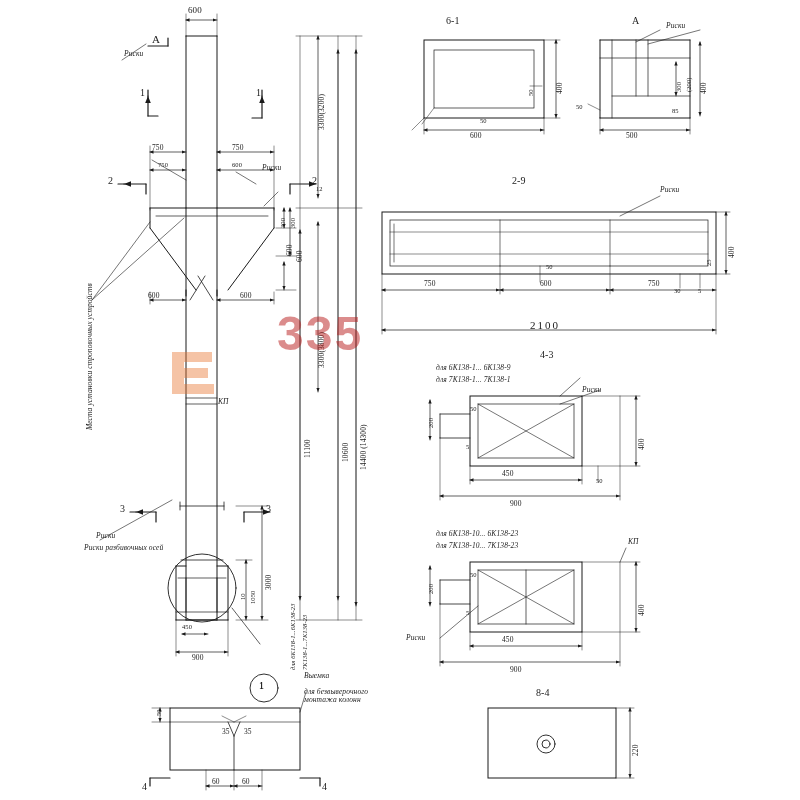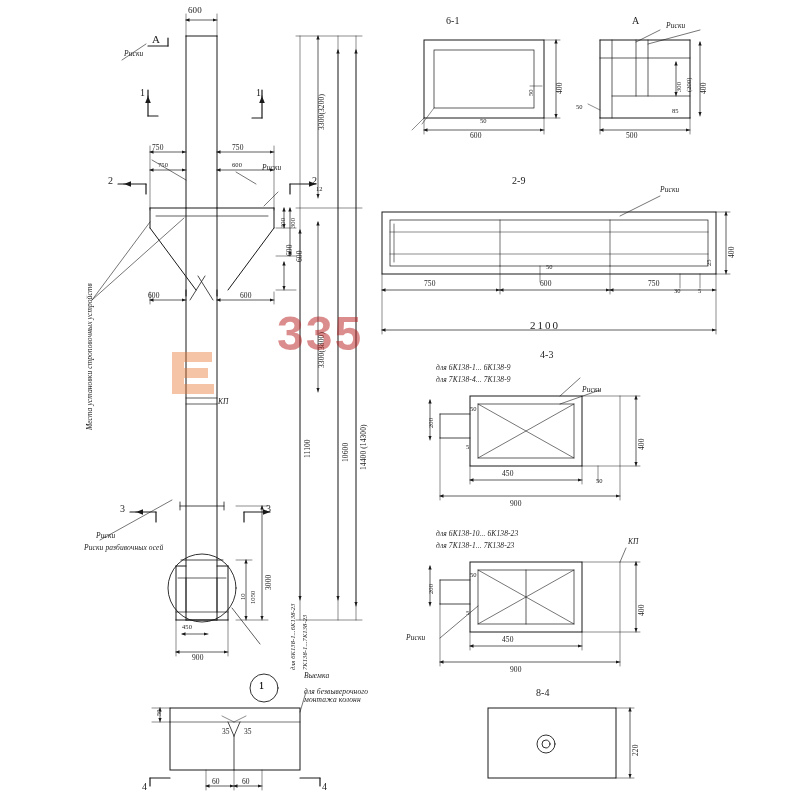--- a/index.html
+++ b/index.html
@@ -405,32 +405,32 @@
   <div class="lbl sm" style="left:648px; top:280px;">750</div>
   <div class="lbl bg" style="left:530px; top:320px; letter-spacing:2px;">2100</div>
   <div class="lbl sm rot90" style="left:728px; top:258px;">400</div>
   <div class="lbl xs" style="left:546px; top:264px;">50</div>
   <div class="lbl xs" style="left:674px; top:288px;">30</div>
   <div class="lbl xs" style="left:698px; top:288px;">5</div>
   <div class="lbl xs rot90" style="left:706px; top:266px;">25</div>
 
   <div class="lbl md" style="left:540px; top:350px;">4-3</div>
   <div class="lbl it sm" style="left:436px; top:364px;">для 6К138-1... 6К138-9</div>
-  <div class="lbl it sm" style="left:436px; top:376px;">для 7К138-4... 7К138-9</div>
+  <div class="lbl it sm" style="left:436px; top:376px;">для 7К138-1... 7К138-1</div>
   <div class="lbl it sm" style="left:582px; top:386px;">Риски</div>
   <div class="lbl sm" style="left:502px; top:470px;">450</div>
   <div class="lbl sm" style="left:510px; top:500px;">900</div>
   <div class="lbl sm rot90" style="left:638px; top:450px;">400</div>
   <div class="lbl xs rot90" style="left:428px; top:428px;">200</div>
   <div class="lbl xs" style="left:470px; top:406px;">50</div>
   <div class="lbl xs" style="left:596px; top:478px;">50</div>
   <div class="lbl xs" style="left:466px; top:444px;">5</div>
 
   <div class="lbl it sm" style="left:436px; top:530px;">для 6К138-10... 6К138-23</div>
-  <div class="lbl it sm" style="left:436px; top:542px;">для 7К138-1... 7К138-23</div>
+  <div class="lbl it sm" style="left:436px; top:542px;">для 7К138-10... 7К138-23</div>
   <div class="lbl it sm" style="left:628px; top:538px;">КП</div>
   <div class="lbl it sm" style="left:406px; top:634px;">Риски</div>
   <div class="lbl sm" style="left:502px; top:636px;">450</div>
   <div class="lbl sm" style="left:510px; top:666px;">900</div>
   <div class="lbl sm rot90" style="left:638px; top:616px;">400</div>
   <div class="lbl xs rot90" style="left:428px; top:594px;">200</div>
   <div class="lbl xs" style="left:470px; top:572px;">50</div>
   <div class="lbl xs" style="left:466px; top:610px;">5</div>
 
   <div class="lbl md" style="left:536px; top:688px;">8-4</div>

